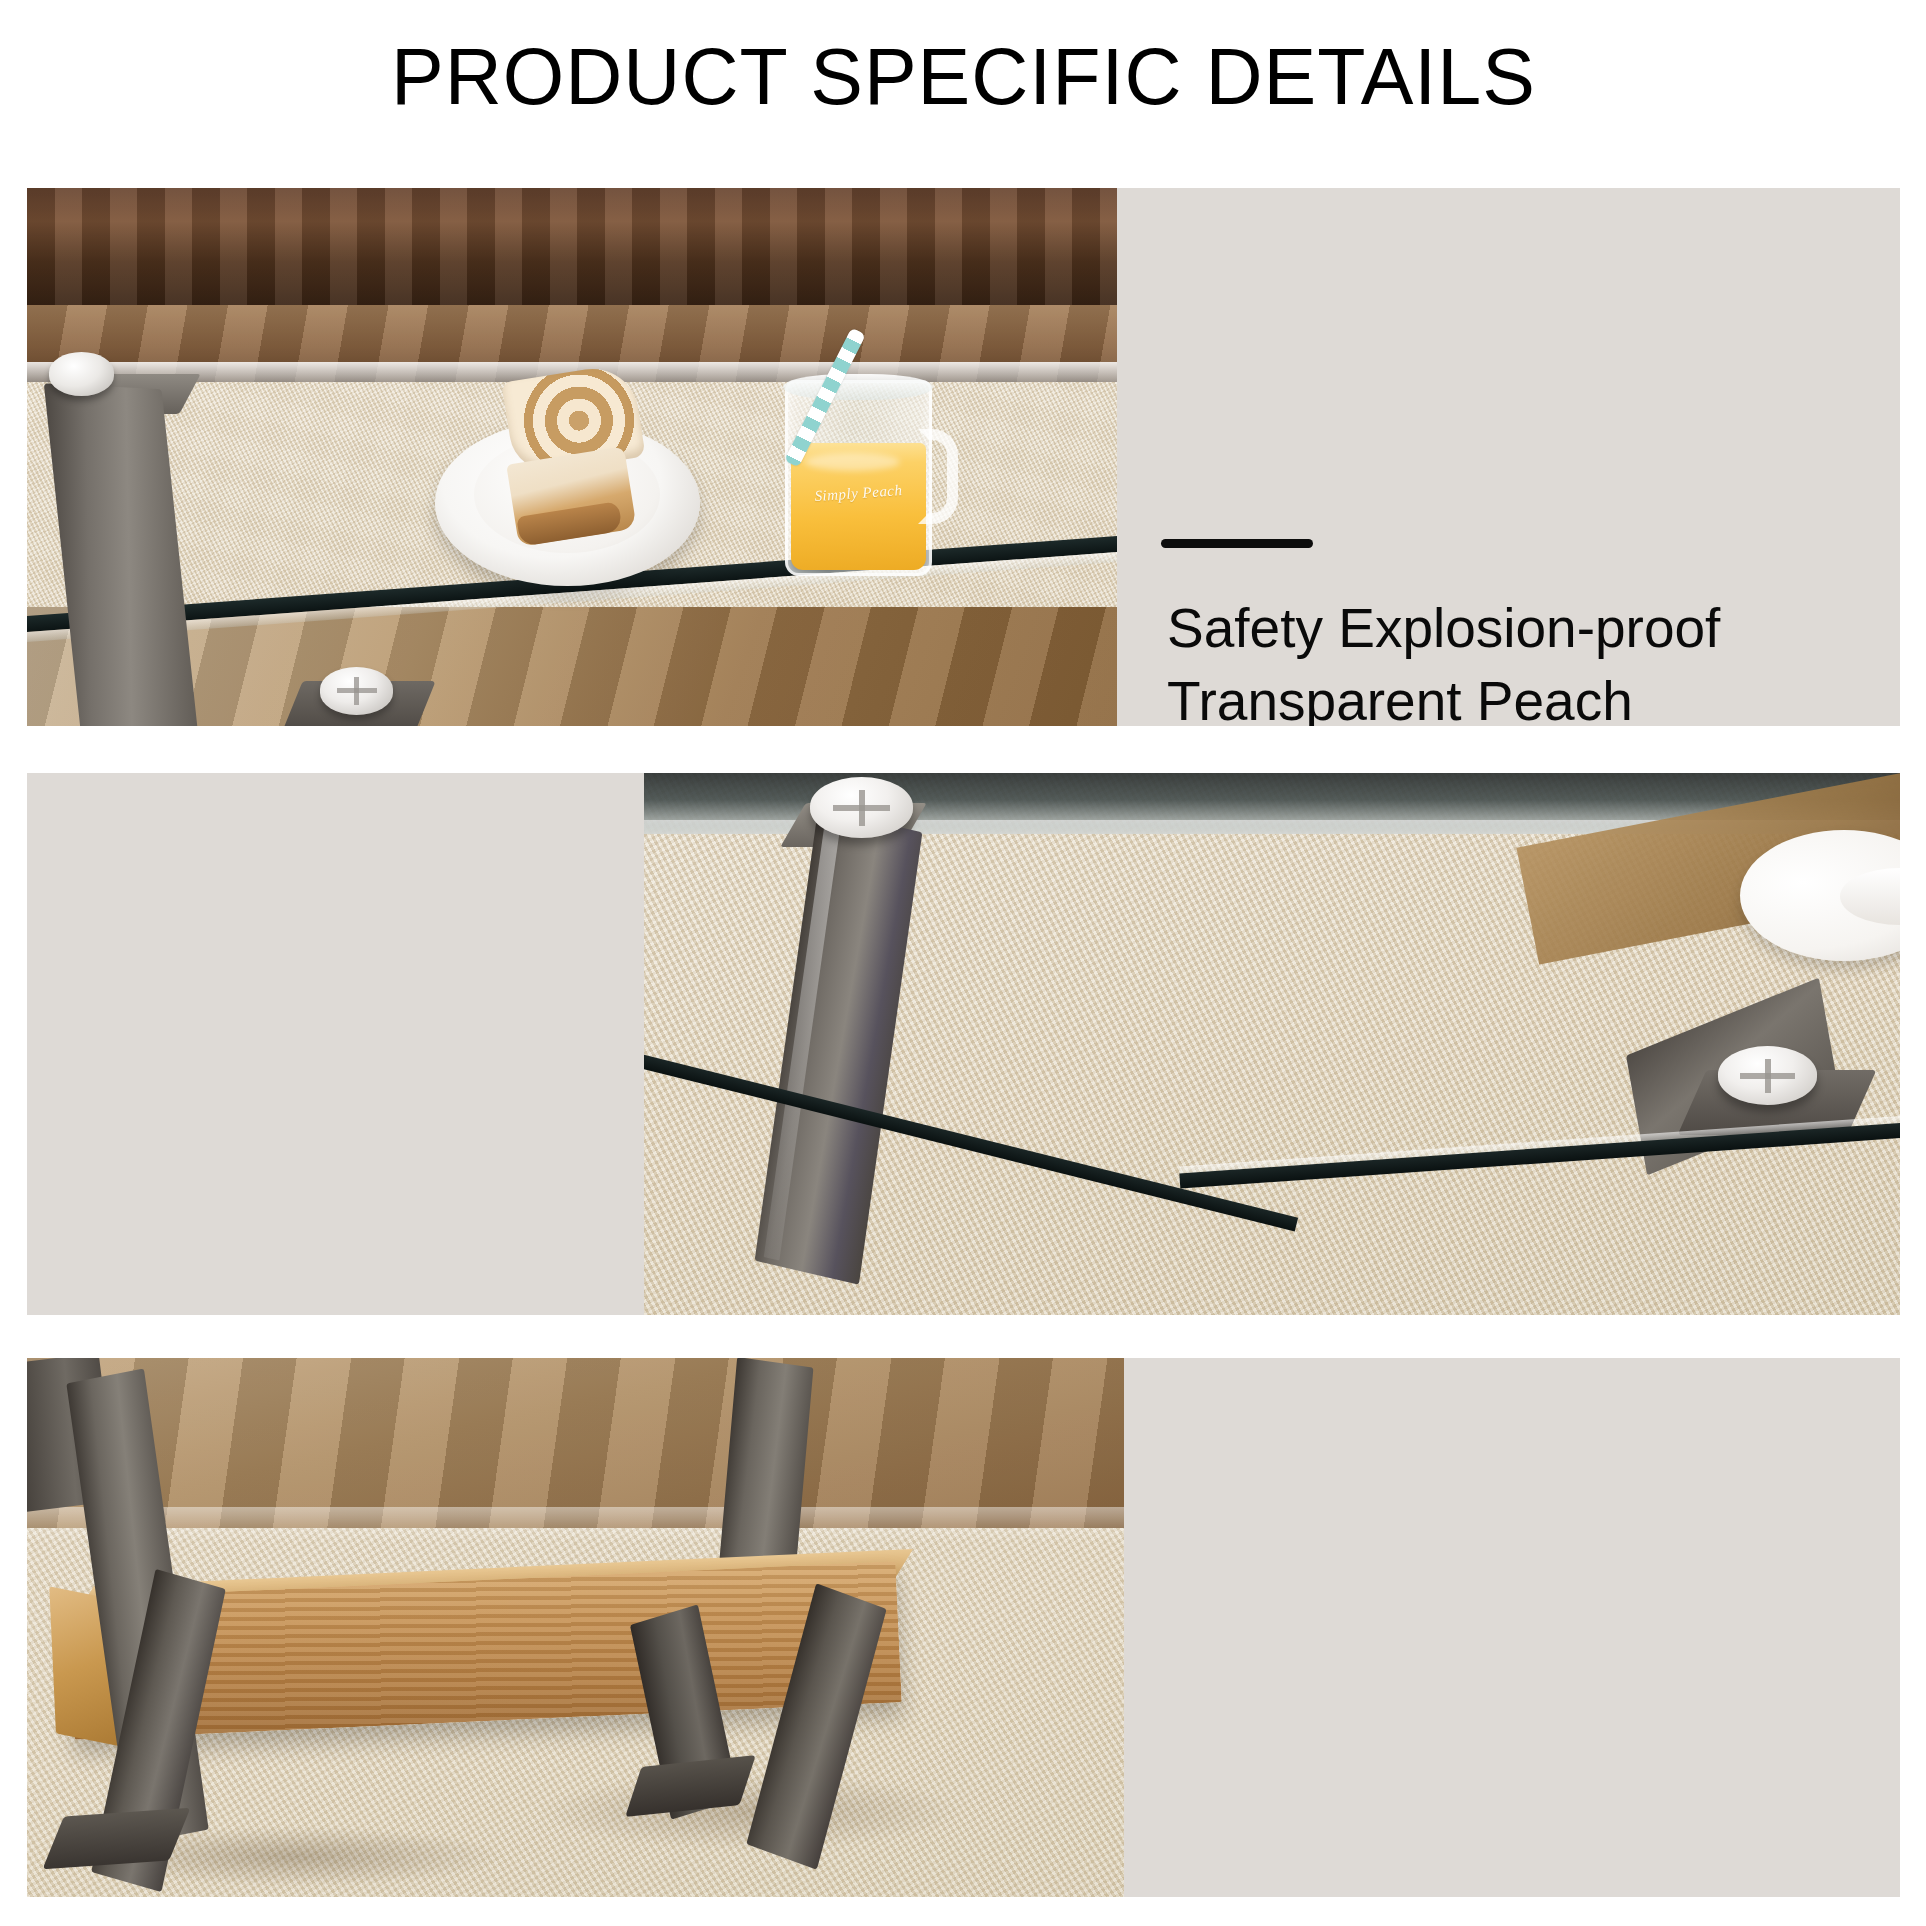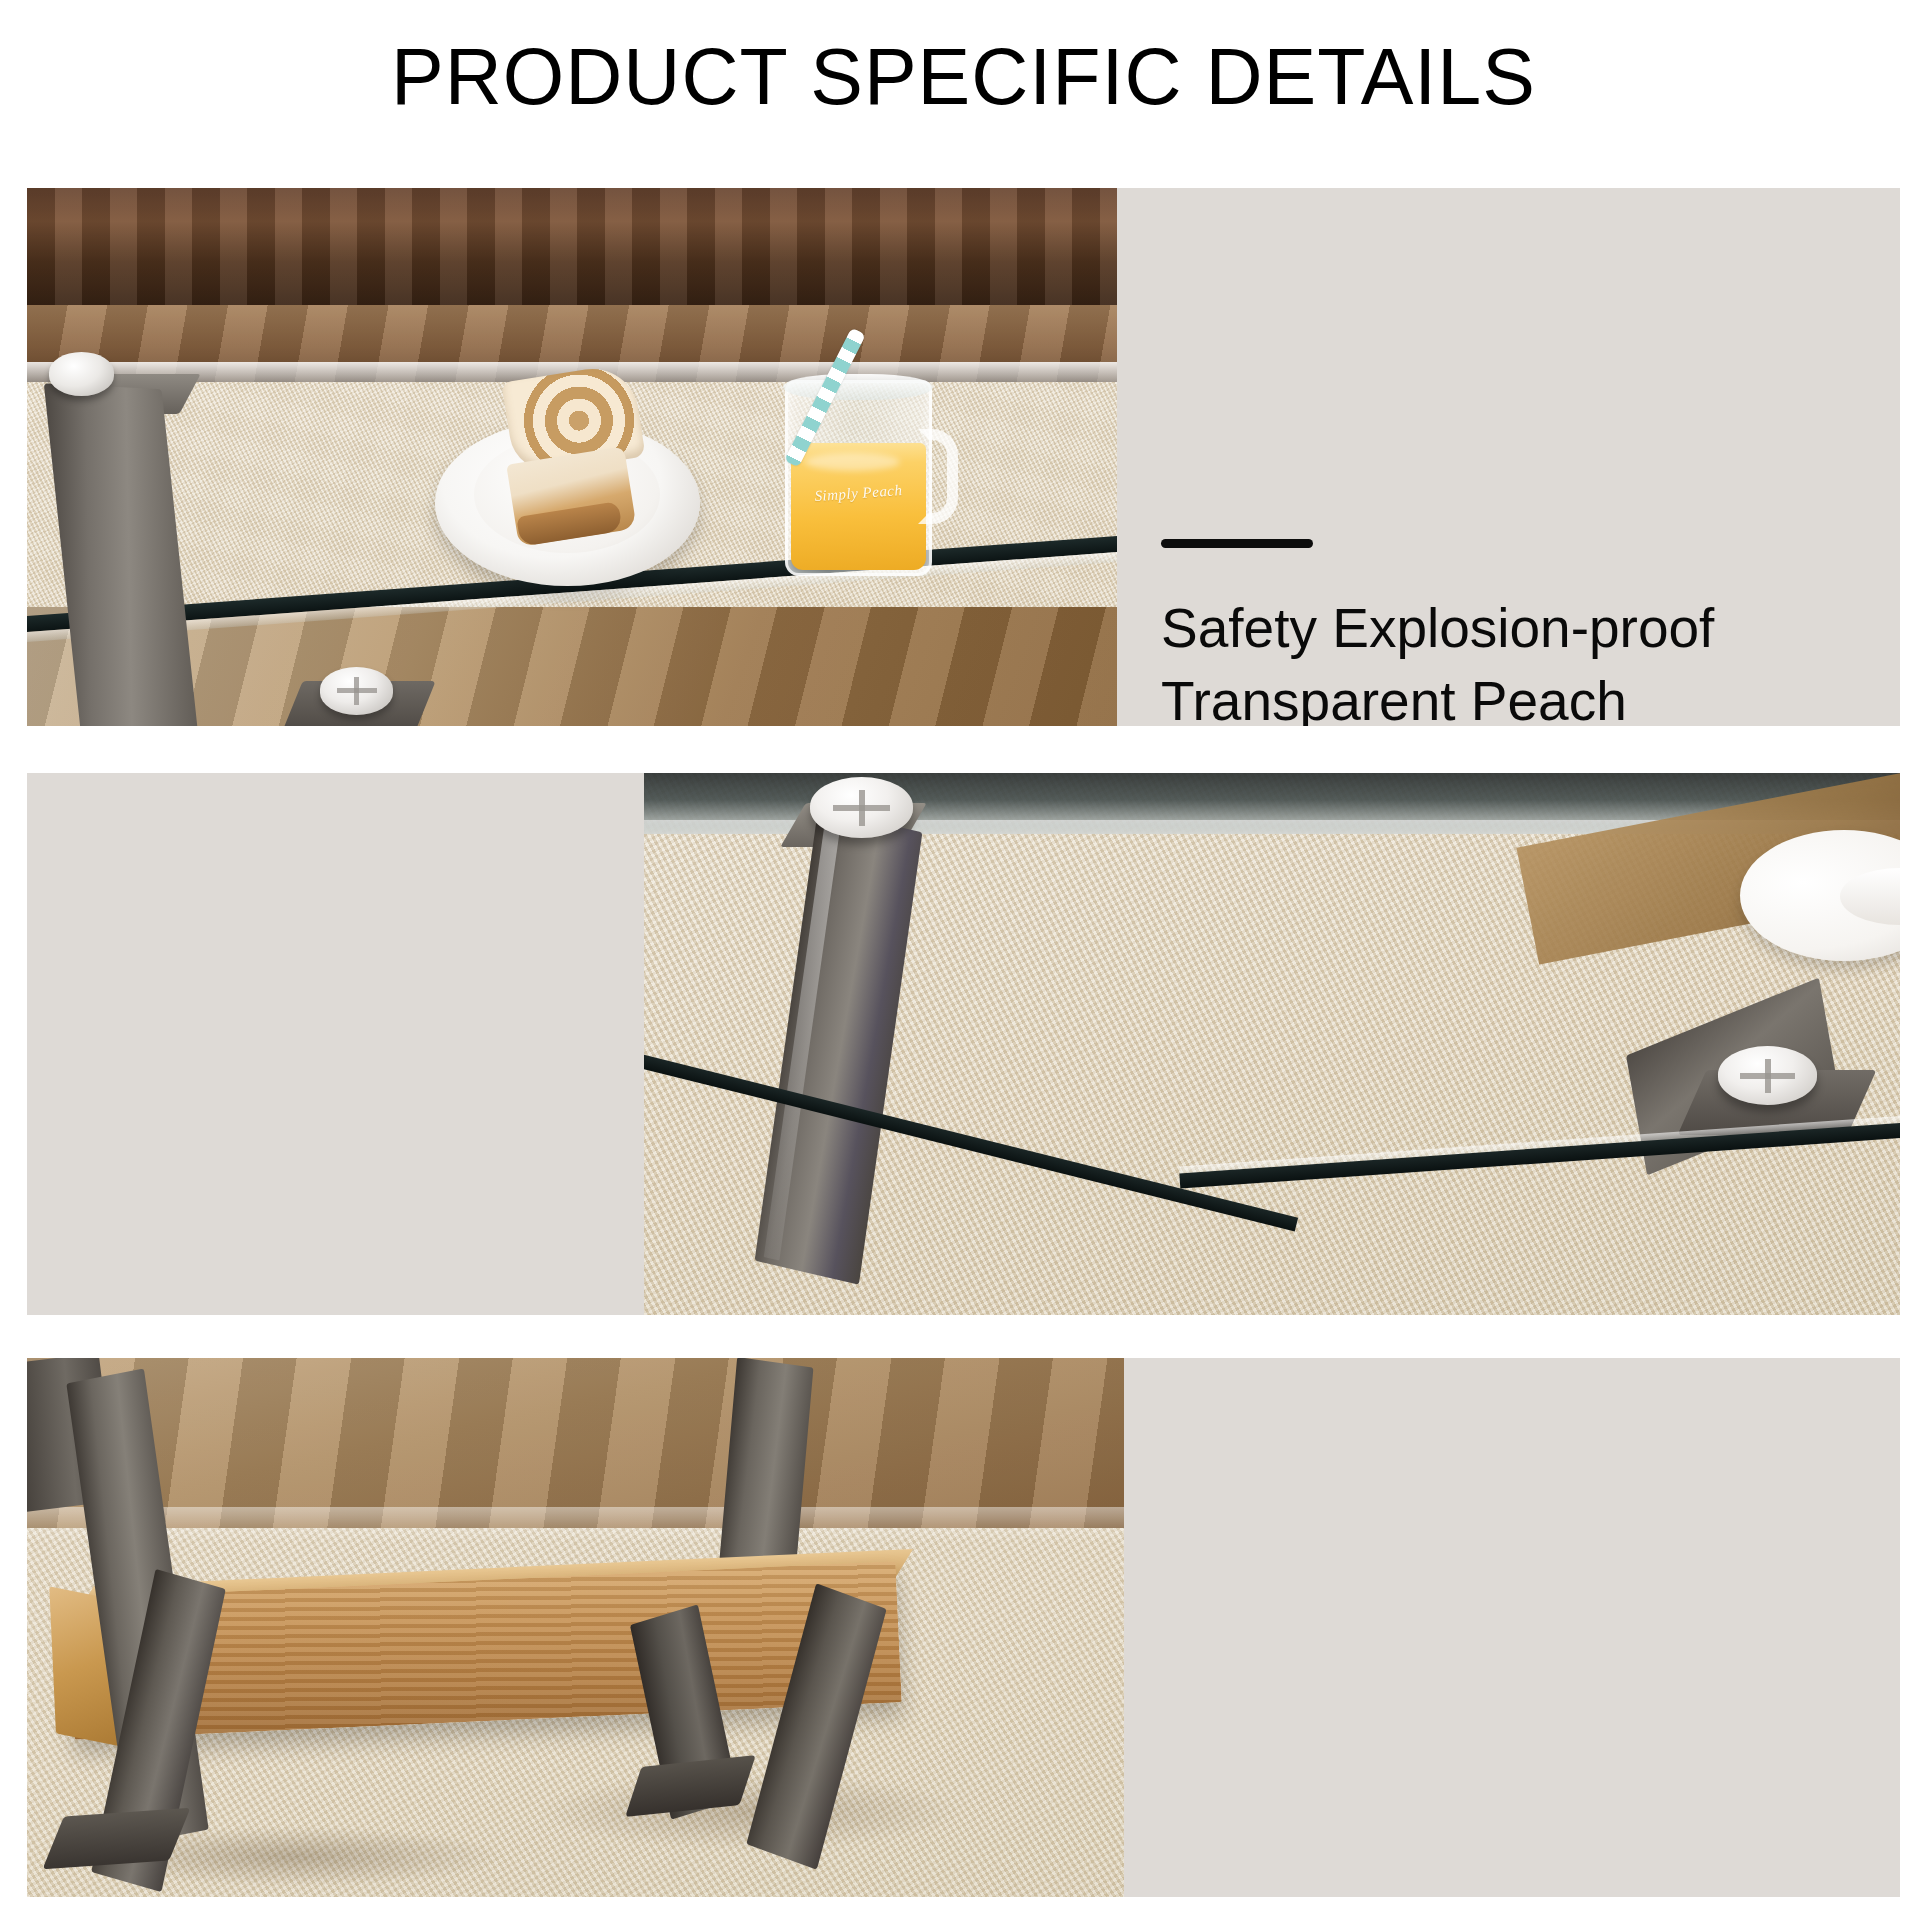--- a/index.html
+++ b/index.html
@@ -51,21 +51,21 @@
     font-weight: 400;
   }
   .dash {
     display: block;
     width: 152px; height: 9px;
     background: #0d0d0d;
     border-radius: 5px;
   }
   #caption-1 { left: 1134px; top: 351px; width: 693px; }
   #caption-1 .dash { margin-bottom: 44px; }
-  .caption .line { display: block; white-space: nowrap; }
+  .caption .line { display: block; white-space: nowrap; margin-left: 6px; }
 
   
   #photo-1 .scene {
     position: absolute; inset: 0;
     background:
       
       repeating-linear-gradient(63deg, rgba(255,255,255,.30) 0 2px, rgba(186,166,132,.22) 2px 4px),
       repeating-linear-gradient(-27deg, rgba(255,255,255,.22) 0 2px, rgba(170,148,115,.16) 2px 4px),
       linear-gradient(168deg, #e7ddc9 0%, #e3d8c1 40%, #dccfb4 100%);
   }

